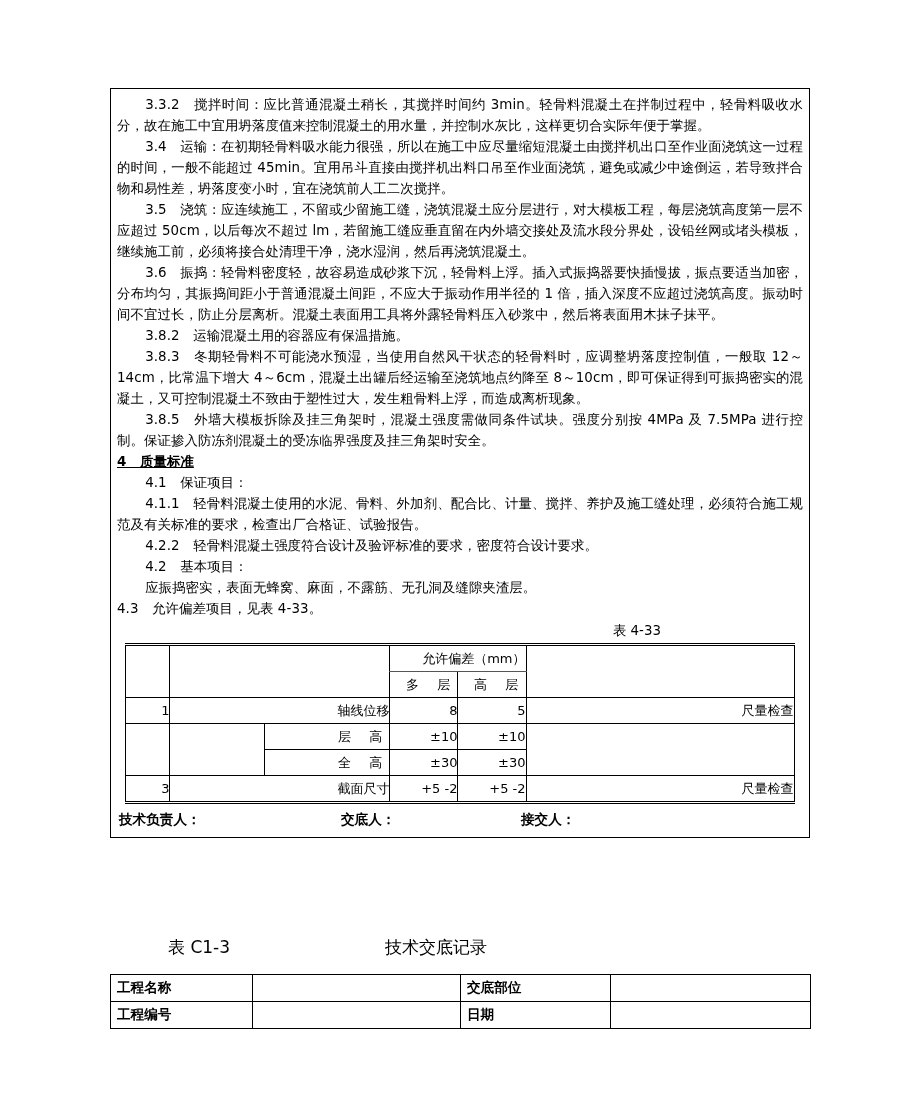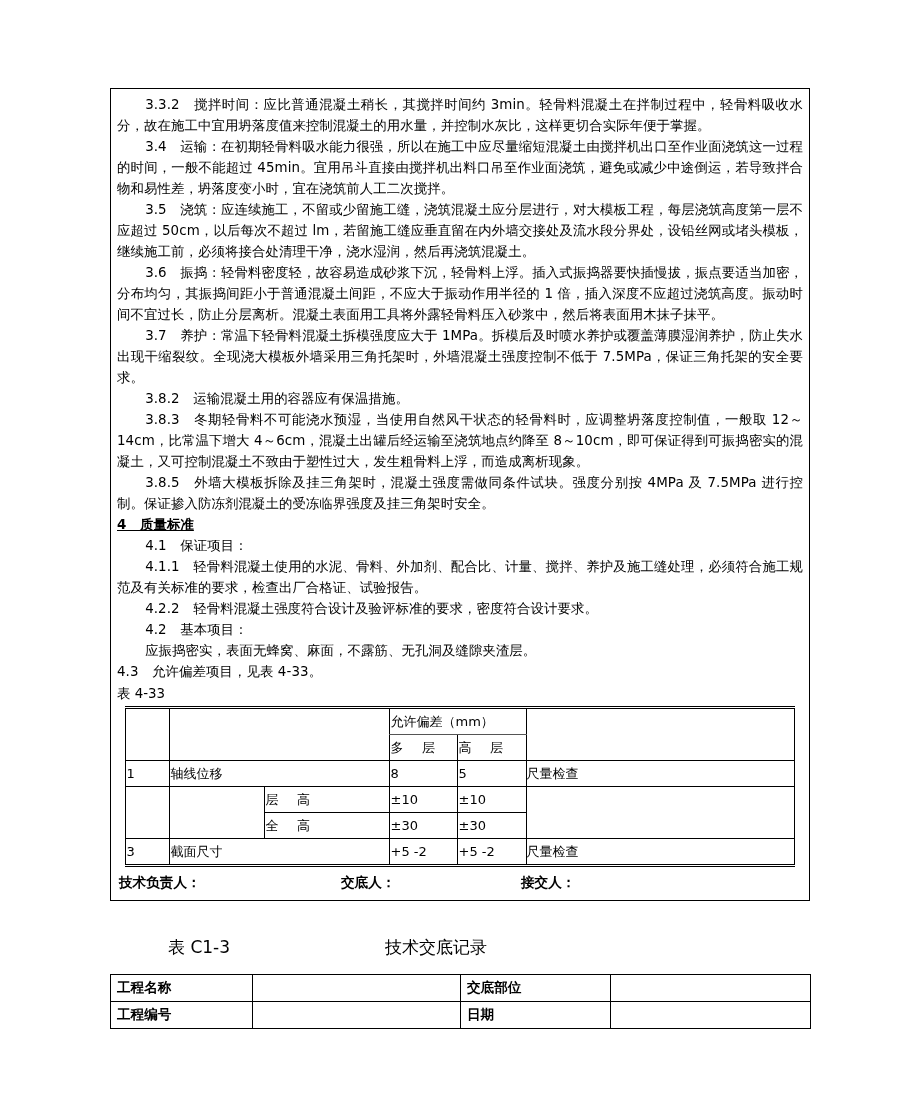--- a/index.html
+++ b/index.html
@@ -42,38 +42,39 @@
     margin: 0;
     letter-spacing: 0.1px;
   }
   .para.indent2 { text-indent: 2.1em; }
   .para.indent0 { text-indent: 0em; }
   .para.bold { font-weight: bold; text-decoration: underline; }
 
   
   .table-caption {
     font-size: 13.4px;
+    text-align: right;
     padding-right: 142px;
     margin-top: 2px;
     margin-bottom: 2px;
     line-height: 20px;
   }
 
   
   table.dev-table {
     border-collapse: collapse;
     width: 668px;
     margin: 0 auto;
     table-layout: fixed;
     font-size: 13px;
   }
   table.dev-table td {
     padding: 0;
     height: 25px;
-    text-align: left;
+    text-align: right;
     vertical-align: middle;
     border: none;
     line-height: 25px;
   }
   
   .c-no    { width: 44px; }
   .c-item  { width: 95px; }
   .c-item2 { width: 125px; }
   .c-multi { width: 68px; }
   .c-high  { width: 68px; }
@@ -153,21 +154,20 @@
 <body>
 
 <div class="page">
 
   <div class="content-frame">
 
     <p class="para indent2">3.3.2　搅拌时间：应比普通混凝土稍长，其搅拌时间约 3min。轻骨料混凝土在拌制过程中，轻骨料吸收水分，故在施工中宜用坍落度值来控制混凝土的用水量，并控制水灰比，这样更切合实际年便于掌握。</p>
     <p class="para indent2">3.4　运输：在初期轻骨料吸水能力很强，所以在施工中应尽量缩短混凝土由搅拌机出口至作业面浇筑这一过程的时间，一般不能超过 45min。宜用吊斗直接由搅拌机出料口吊至作业面浇筑，避免或减少中途倒运，若导致拌合物和易性差，坍落度变小时，宜在浇筑前人工二次搅拌。</p>
     <p class="para indent2">3.5　浇筑：应连续施工，不留或少留施工缝，浇筑混凝土应分层进行，对大模板工程，每层浇筑高度第一层不应超过 50cm，以后每次不超过 lm，若留施工缝应垂直留在内外墙交接处及流水段分界处，设铅丝网或堵头模板，继续施工前，必须将接合处清理干净，浇水湿润，然后再浇筑混凝土。</p>
     <p class="para indent2">3.6　振捣：轻骨料密度轻，故容易造成砂浆下沉，轻骨料上浮。插入式振捣器要快插慢拔，振点要适当加密，分布均匀，其振捣间距小于普通混凝土间距，不应大于振动作用半径的 1 倍，插入深度不应超过浇筑高度。振动时间不宜过长，防止分层离析。混凝土表面用工具将外露轻骨料压入砂浆中，然后将表面用木抹子抹平。</p>
-    <p class="para indent2">3.7　养护：常温下轻骨料混凝土拆模强度应大于 1MPa。拆模后及时喷水养护或覆盖薄膜湿润养护，防止失水出现干缩裂纹。全现浇大模板外墙采用三角托架时，外墙混凝土强度控制不低于 7.5MPa，保证三角托架的安全要求。</p>
     <p class="para indent2">3.8.2　运输混凝土用的容器应有保温措施。</p>
     <p class="para indent2">3.8.3　冬期轻骨料不可能浇水预湿，当使用自然风干状态的轻骨料时，应调整坍落度控制值，一般取 12～14cm，比常温下增大 4～6cm，混凝土出罐后经运输至浇筑地点约降至 8～10cm，即可保证得到可振捣密实的混凝土，又可控制混凝土不致由于塑性过大，发生粗骨料上浮，而造成离析现象。</p>
     <p class="para indent2">3.8.5　外墙大模板拆除及挂三角架时，混凝土强度需做同条件试块。强度分别按 4MPa 及 7.5MPa 进行控制。保证掺入防冻剂混凝土的受冻临界强度及挂三角架时安全。</p>
     <p class="para indent0 bold">4　质量标准</p>
     <p class="para indent2">4.1　保证项目：</p>
     <p class="para indent2">4.1.1　轻骨料混凝土使用的水泥、骨料、外加剂、配合比、计量、搅拌、养护及施工缝处理，必须符合施工规范及有关标准的要求，检查出厂合格证、试验报告。</p>
     <p class="para indent2">4.2.2　轻骨料混凝土强度符合设计及验评标准的要求，密度符合设计要求。</p>
     <p class="para indent2">4.2　基本项目：</p>
     <p class="para indent2">应振捣密实，表面无蜂窝、麻面，不露筋、无孔洞及缝隙夹渣层。</p>
     <p class="para indent0">4.3　允许偏差项目，见表 4-33。</p>

